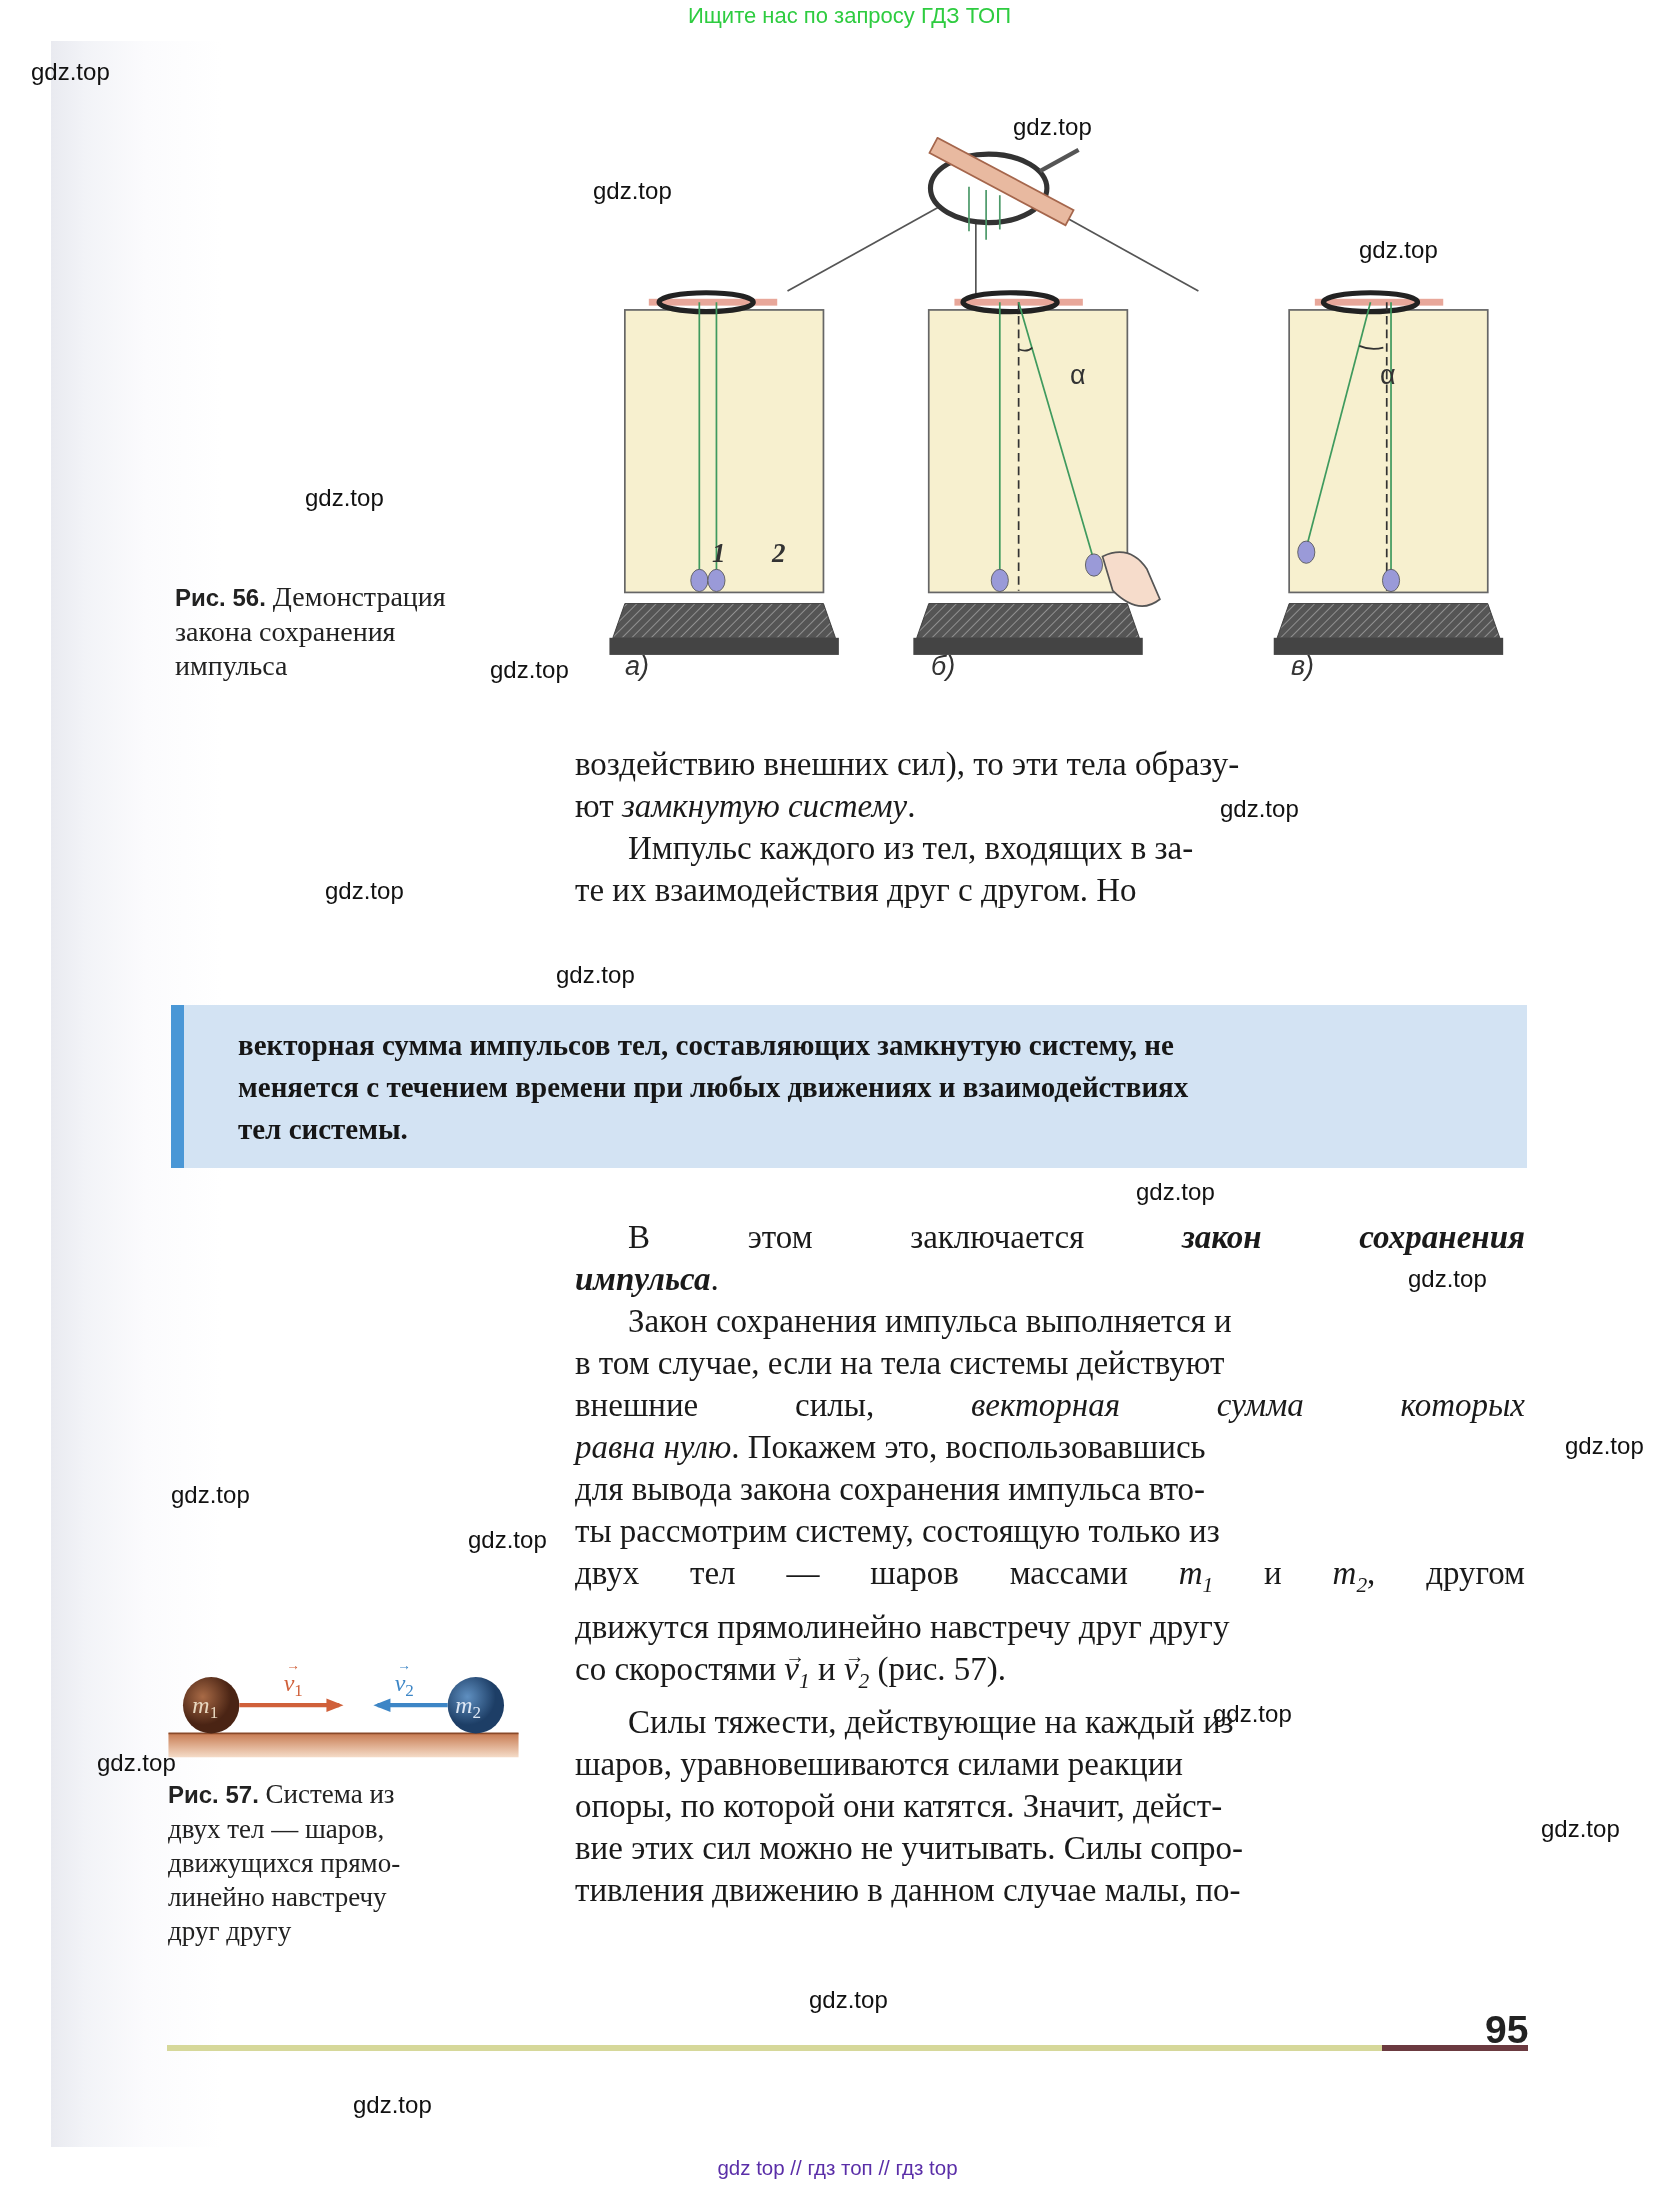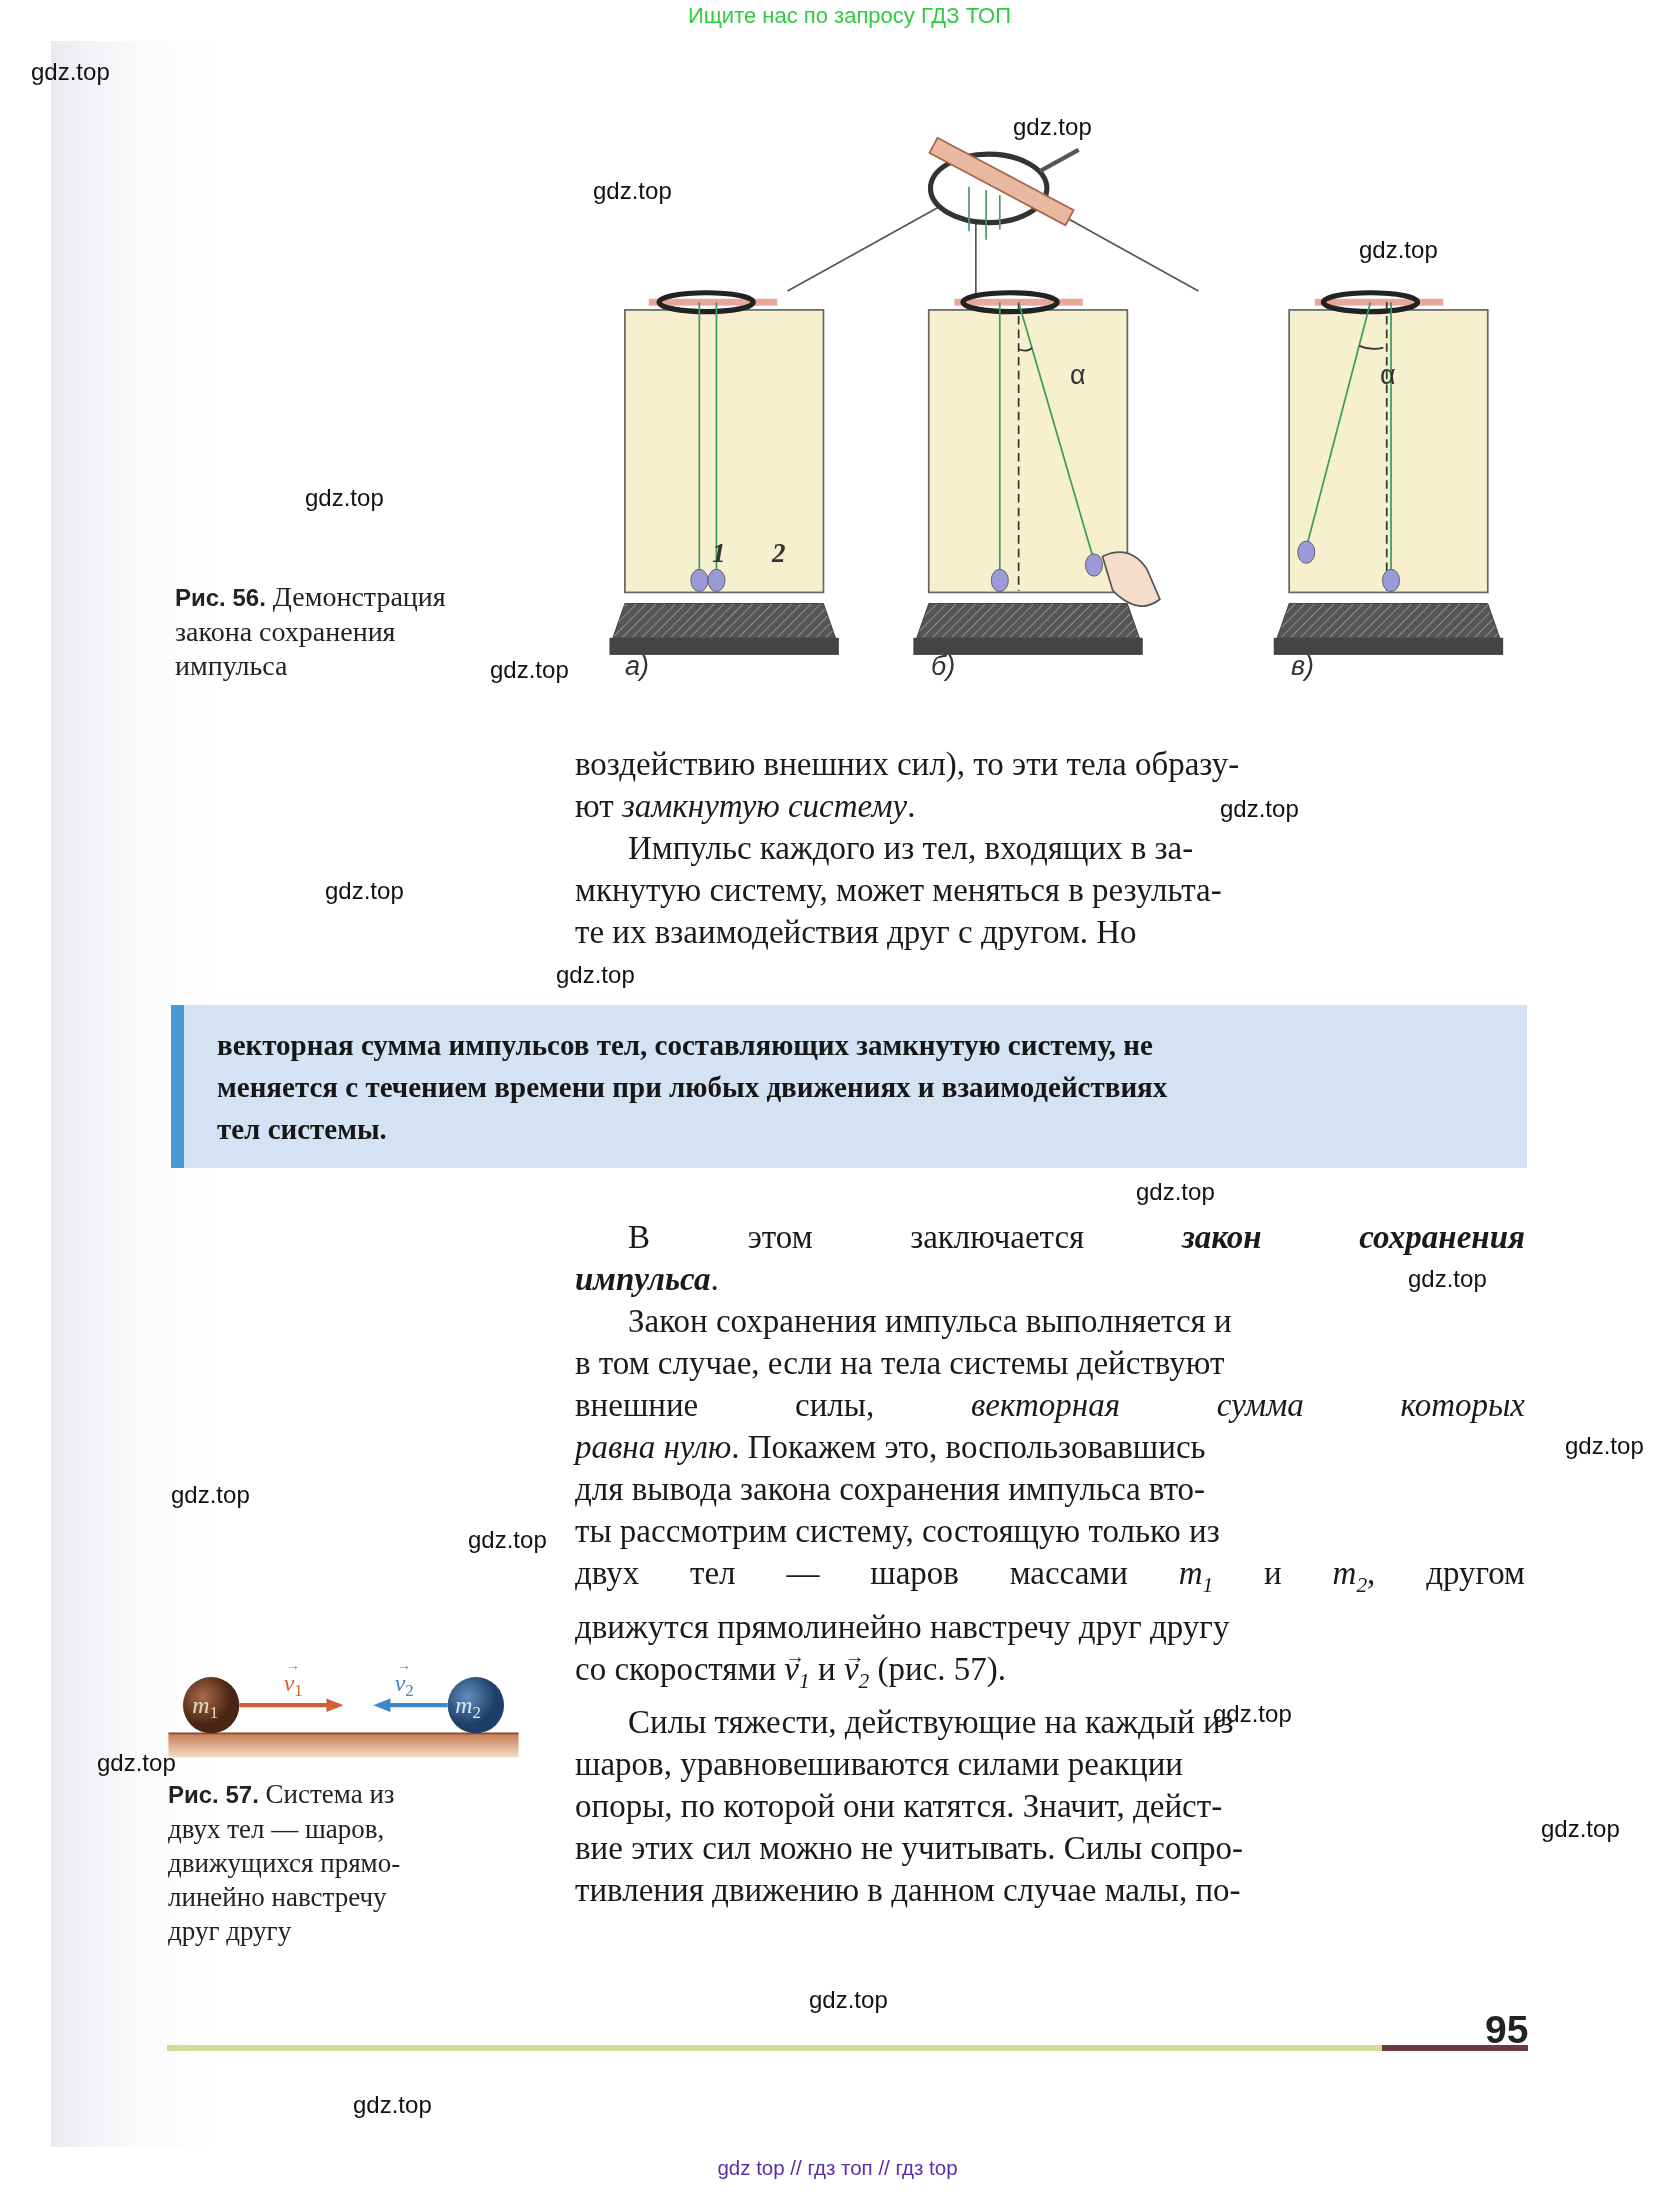--- a/index.html
+++ b/index.html
@@ -40,21 +40,21 @@
     font-size:33px; line-height:42px; color:#1a1a1a;
     text-align:justify;
   }
   .text-col p { margin:0; }
   .indent { text-indent:53px; }
   .it { font-style:italic; }
   .bi { font-style:italic; font-weight:bold; }
   .rule-box {
     position:absolute; left:171px; top:1005px; width:1356px; height:163px;
     background:#d3e3f3; border-left:13.7px solid #4a97d6; box-sizing:border-box;
-    padding:19px 17px 0 33px;
+    padding:19px 17px 0 54px;
     font-weight:bold; font-size:29px; line-height:42px; color:#161616;
   }
   .fig57 { position:absolute; left:168px; top:1648px; width:351px; height:111px; }
   .fig57 svg { width:100%; height:100%; }
   .footer-rule {
     position:absolute; left:167px; top:2045px; width:1361px; height:6px;
     background:#d6d89a;
   }
   .footer-rule .accent {
     position:absolute; right:0; top:0; width:146px; height:6px; background:#6b3a40;
@@ -163,21 +163,20 @@
   <b>Рис. 56.</b>
   <span>Демонстрация</span><br>
   <span>закона сохранения</span><br>
   <span>импульса</span>
 </div>
 
 <div class="text-col" style="top:743px;">
   <p>воздействию внешних сил), то эти тела образу-</p>
   <p><span>ют </span><span class="it">замкнутую систему</span><span>.</span></p>
   <p class="indent">Импульс каждого из тел, входящих в за-</p>
-  <p>мкнутую систему, может меняться в результа-</p>
   <p style="text-align:left;">те их взаимодействия друг с другом. Но</p>
 </div>
 
 <div class="rule-box">
   <div>векторная сумма импульсов тел, составляющих замкнутую систему, не</div>
   <div>меняется с течением времени при любых движениях и взаимодействиях</div>
   <div>тел системы.</div>
 </div>
 
 <div class="text-col" style="top:1216px;">

